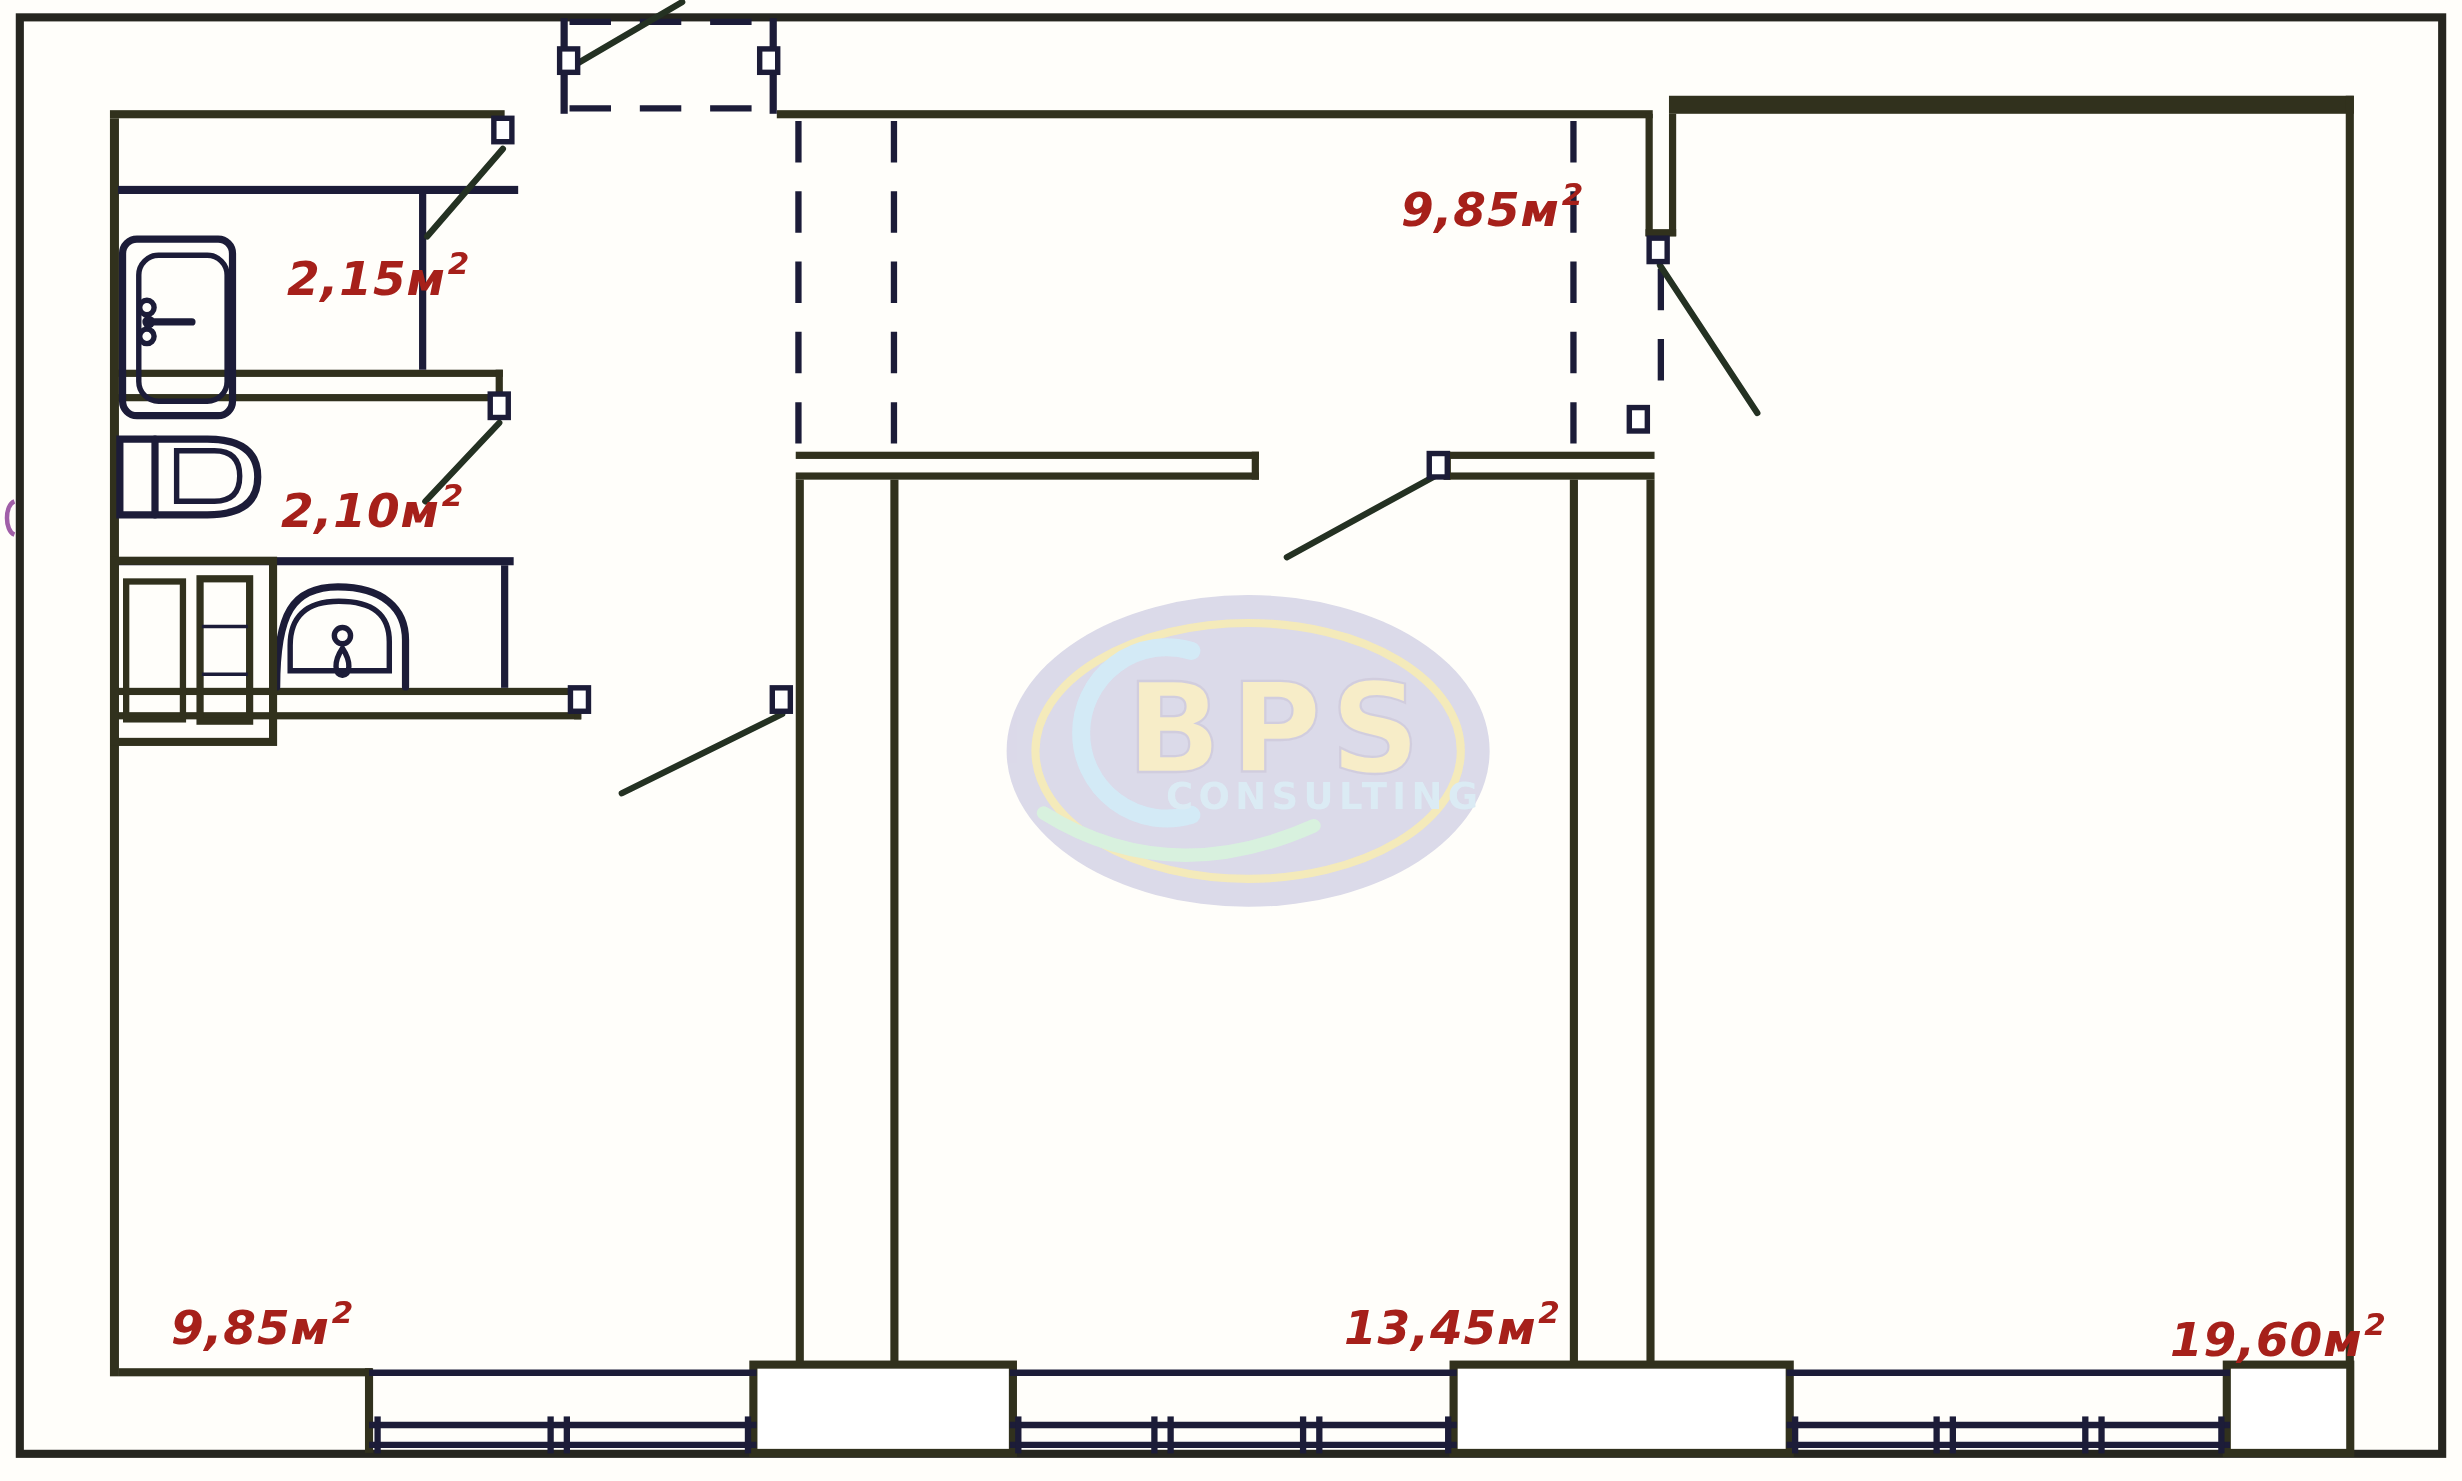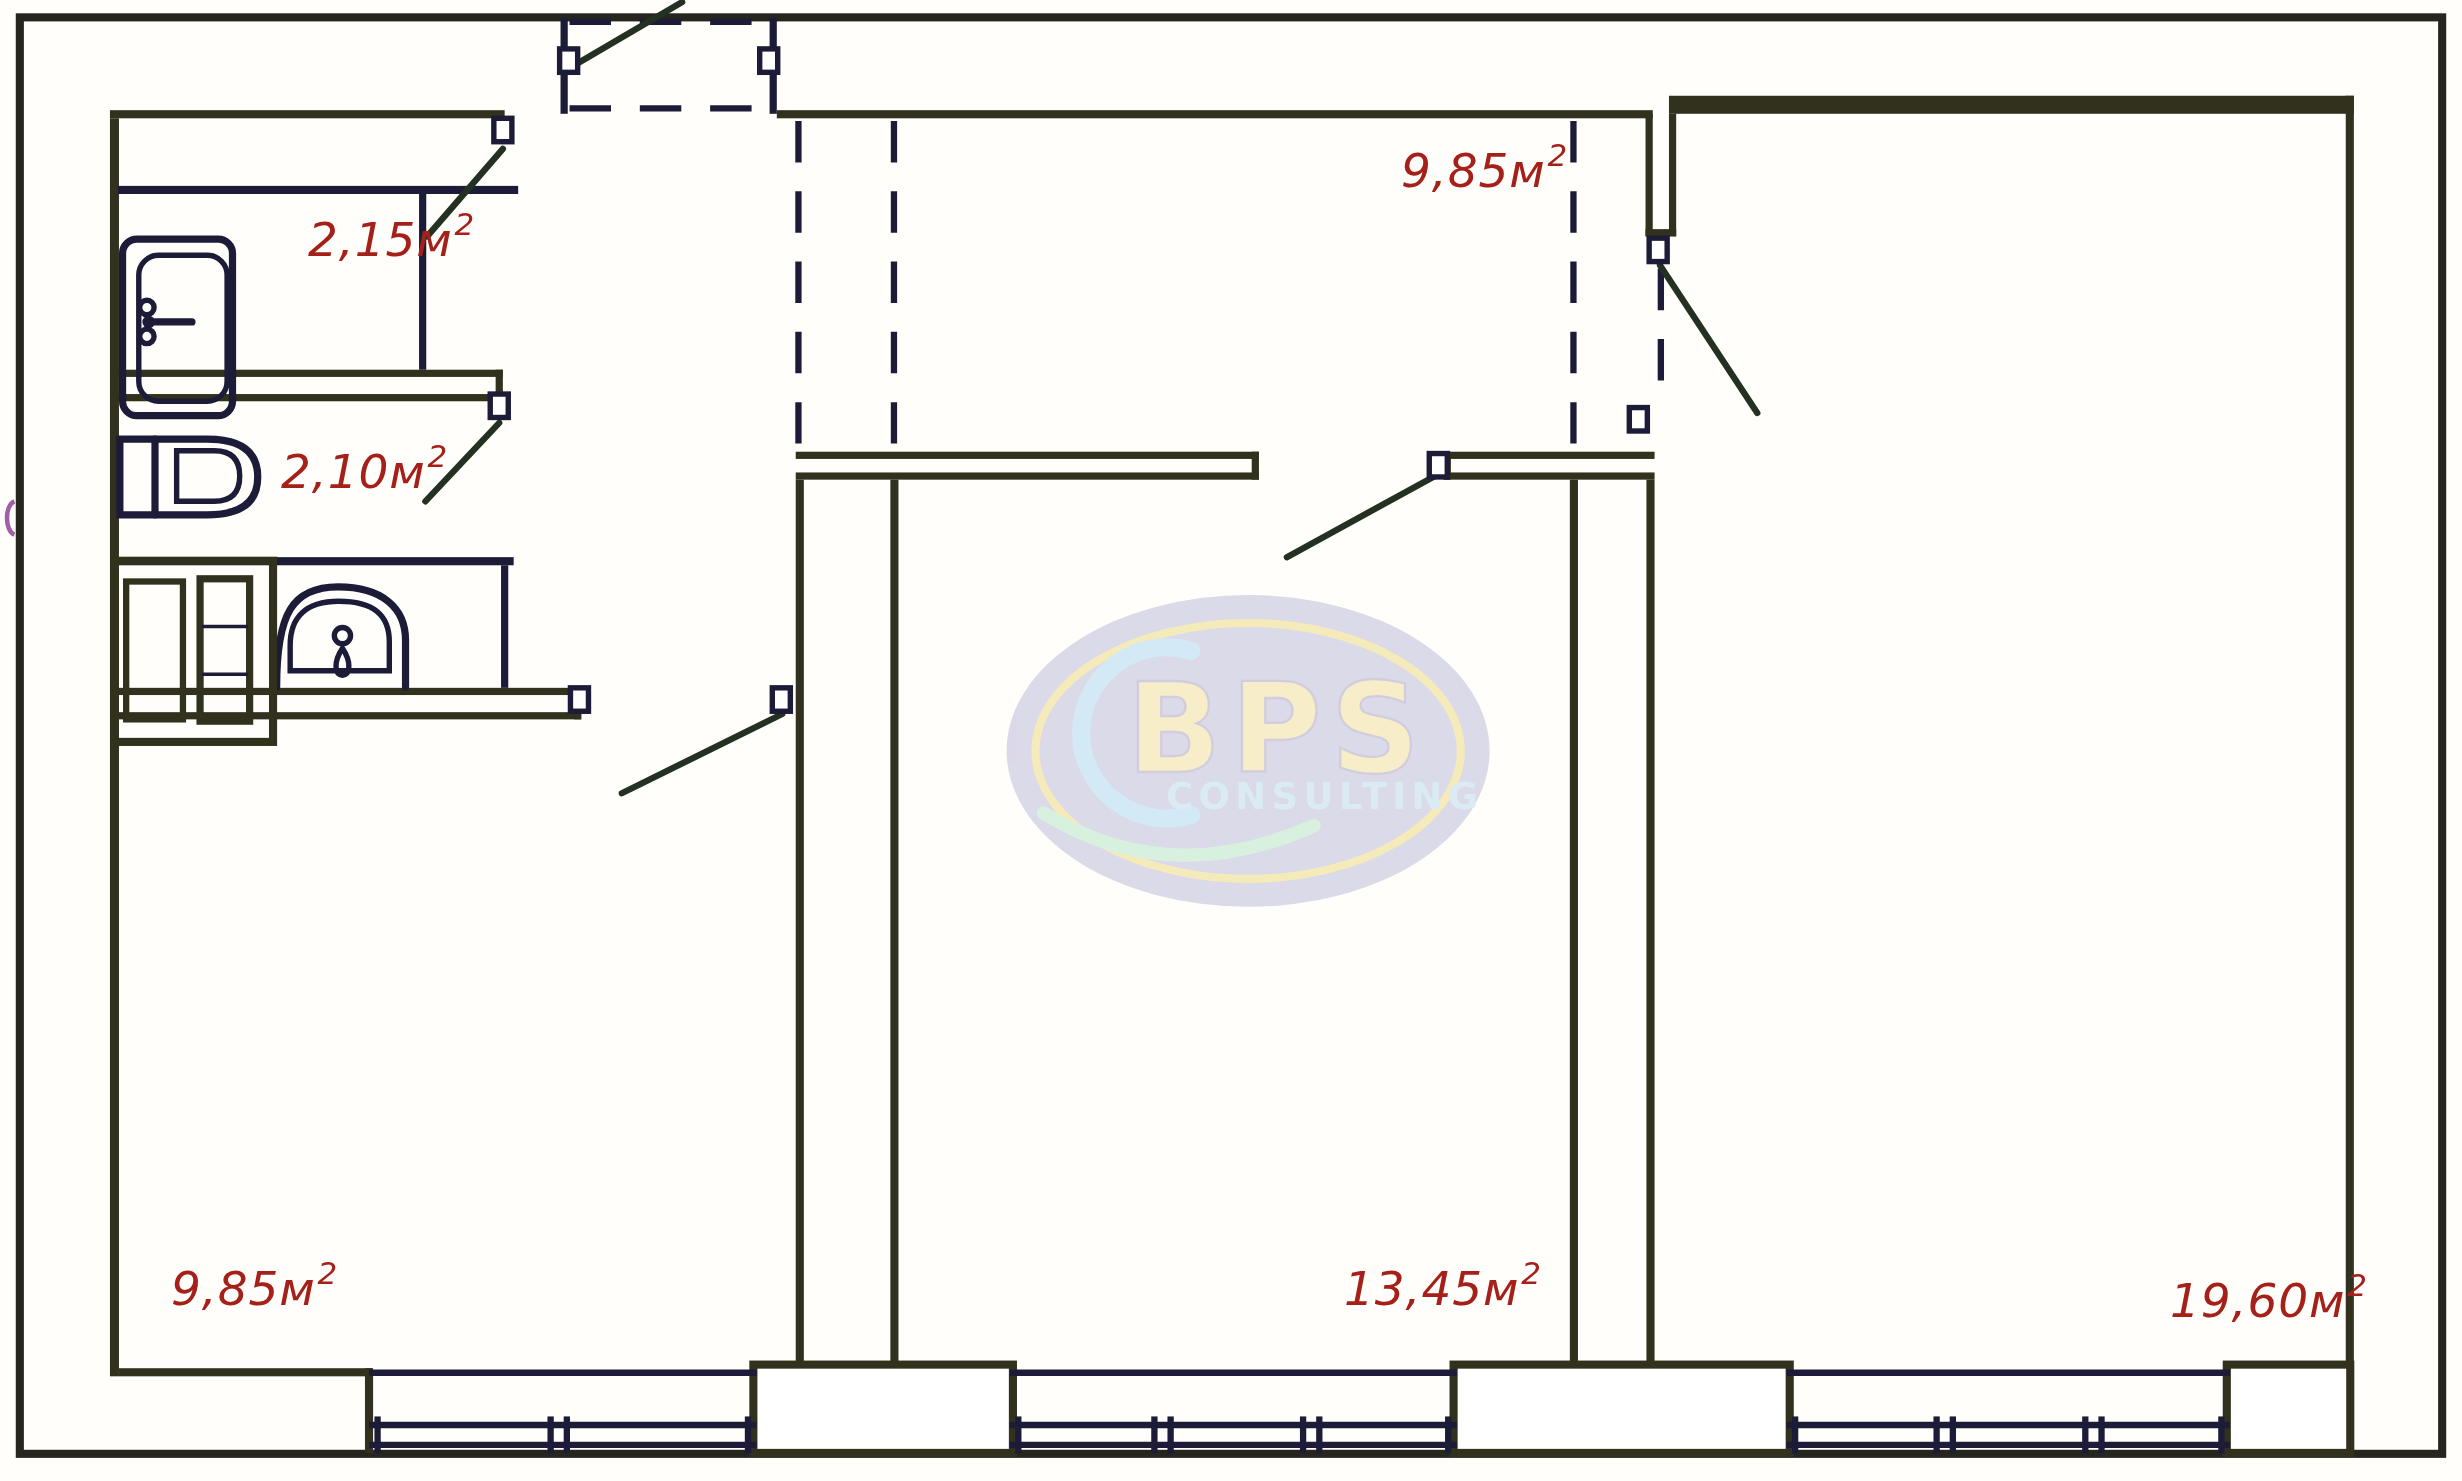--- a/index.html
+++ b/index.html
@@ -18,22 +18,22 @@
   .nline{stroke:var(--fx);stroke-width:7;fill:none;stroke-linecap:square;}
   .fixt{stroke:var(--fx);stroke-width:8;fill:none;stroke-linecap:round;}
   .fixt2{stroke:var(--fx);stroke-width:6;fill:none;}
   .cab{stroke:var(--wall);fill:none;}
   .hinge{fill:#ffffff;stroke:var(--fx);stroke-width:6;}
   .door{stroke:var(--door);stroke-width:7;fill:none;stroke-linecap:round;}
   .dash{stroke:var(--fx);stroke-width:7;fill:none;stroke-dasharray:46 32;}
   .ptick{stroke:var(--tick);stroke-width:5;fill:none;}
   
   .area-label{
-    position:absolute;color:var(--label);font-style:italic;font-weight:normal;
-    font-size:47px;line-height:1;white-space:nowrap;letter-spacing:0.9px;
+    position:absolute;color:var(--label);font-style:italic;font-weight:bold;
+    font-size:47px;line-height:1;white-space:nowrap;letter-spacing:0.9px;margin-top:39px;
   }
   .area-label sup{font-size:31px;position:relative;top:-3.6px;left:1.8px;}
   
   .wm-brand{font-weight:bold;font-size:138px;letter-spacing:10px;fill:#eed98c;stroke:#9b94bd;stroke-width:2.5;}
   .wm-sub{font-weight:bold;font-size:41px;letter-spacing:6px;fill:#b0d6ee;}
 </style>
 </head>
 <body>
 
 <div class="plan">
@@ -197,21 +197,21 @@
       <rect class="cab" x="127" y="622" width="176" height="201" stroke-width="9"></rect>
       <rect class="cab" x="140" y="645" width="63" height="153" stroke-width="7"></rect>
       <rect class="cab" x="222" y="642" width="55" height="158" stroke-width="8"></rect>
       <line x1="224" y1="695" x2="275" y2="695" stroke="#1c1c38" stroke-width="4"></line>
       <line x1="224" y1="748" x2="275" y2="748" stroke="#1c1c38" stroke-width="4"></line>
     </g>
 
     <path class="ptick" d="M 16,556 C 5,560 5,589 16,593"></path>
   </svg>
 
-  <div class="area-label" style="left:308px;top:213px;"><span>2,15м</span><sup>2</sup></div>
+  <div class="area-label" style="left:287px;top:213px;"><span>2,15м</span><sup>2</sup></div>
 
   <div class="area-label" style="left:281px;top:445px;"><span>2,10м</span><sup>2</sup></div>
 
   <div class="area-label" style="left:1401px;top:144px;"><span>9,85м</span><sup>2</sup></div>
 
   <div class="area-label" style="left:171px;top:1262px;"><span>9,85м</span><sup>2</sup></div>
 
   <div class="area-label" style="left:1344px;top:1262px;"><span>13,45м</span><sup>2</sup></div>
 
   <div class="area-label" style="left:2170px;top:1274px;"><span>19,60м</span><sup>2</sup></div>

